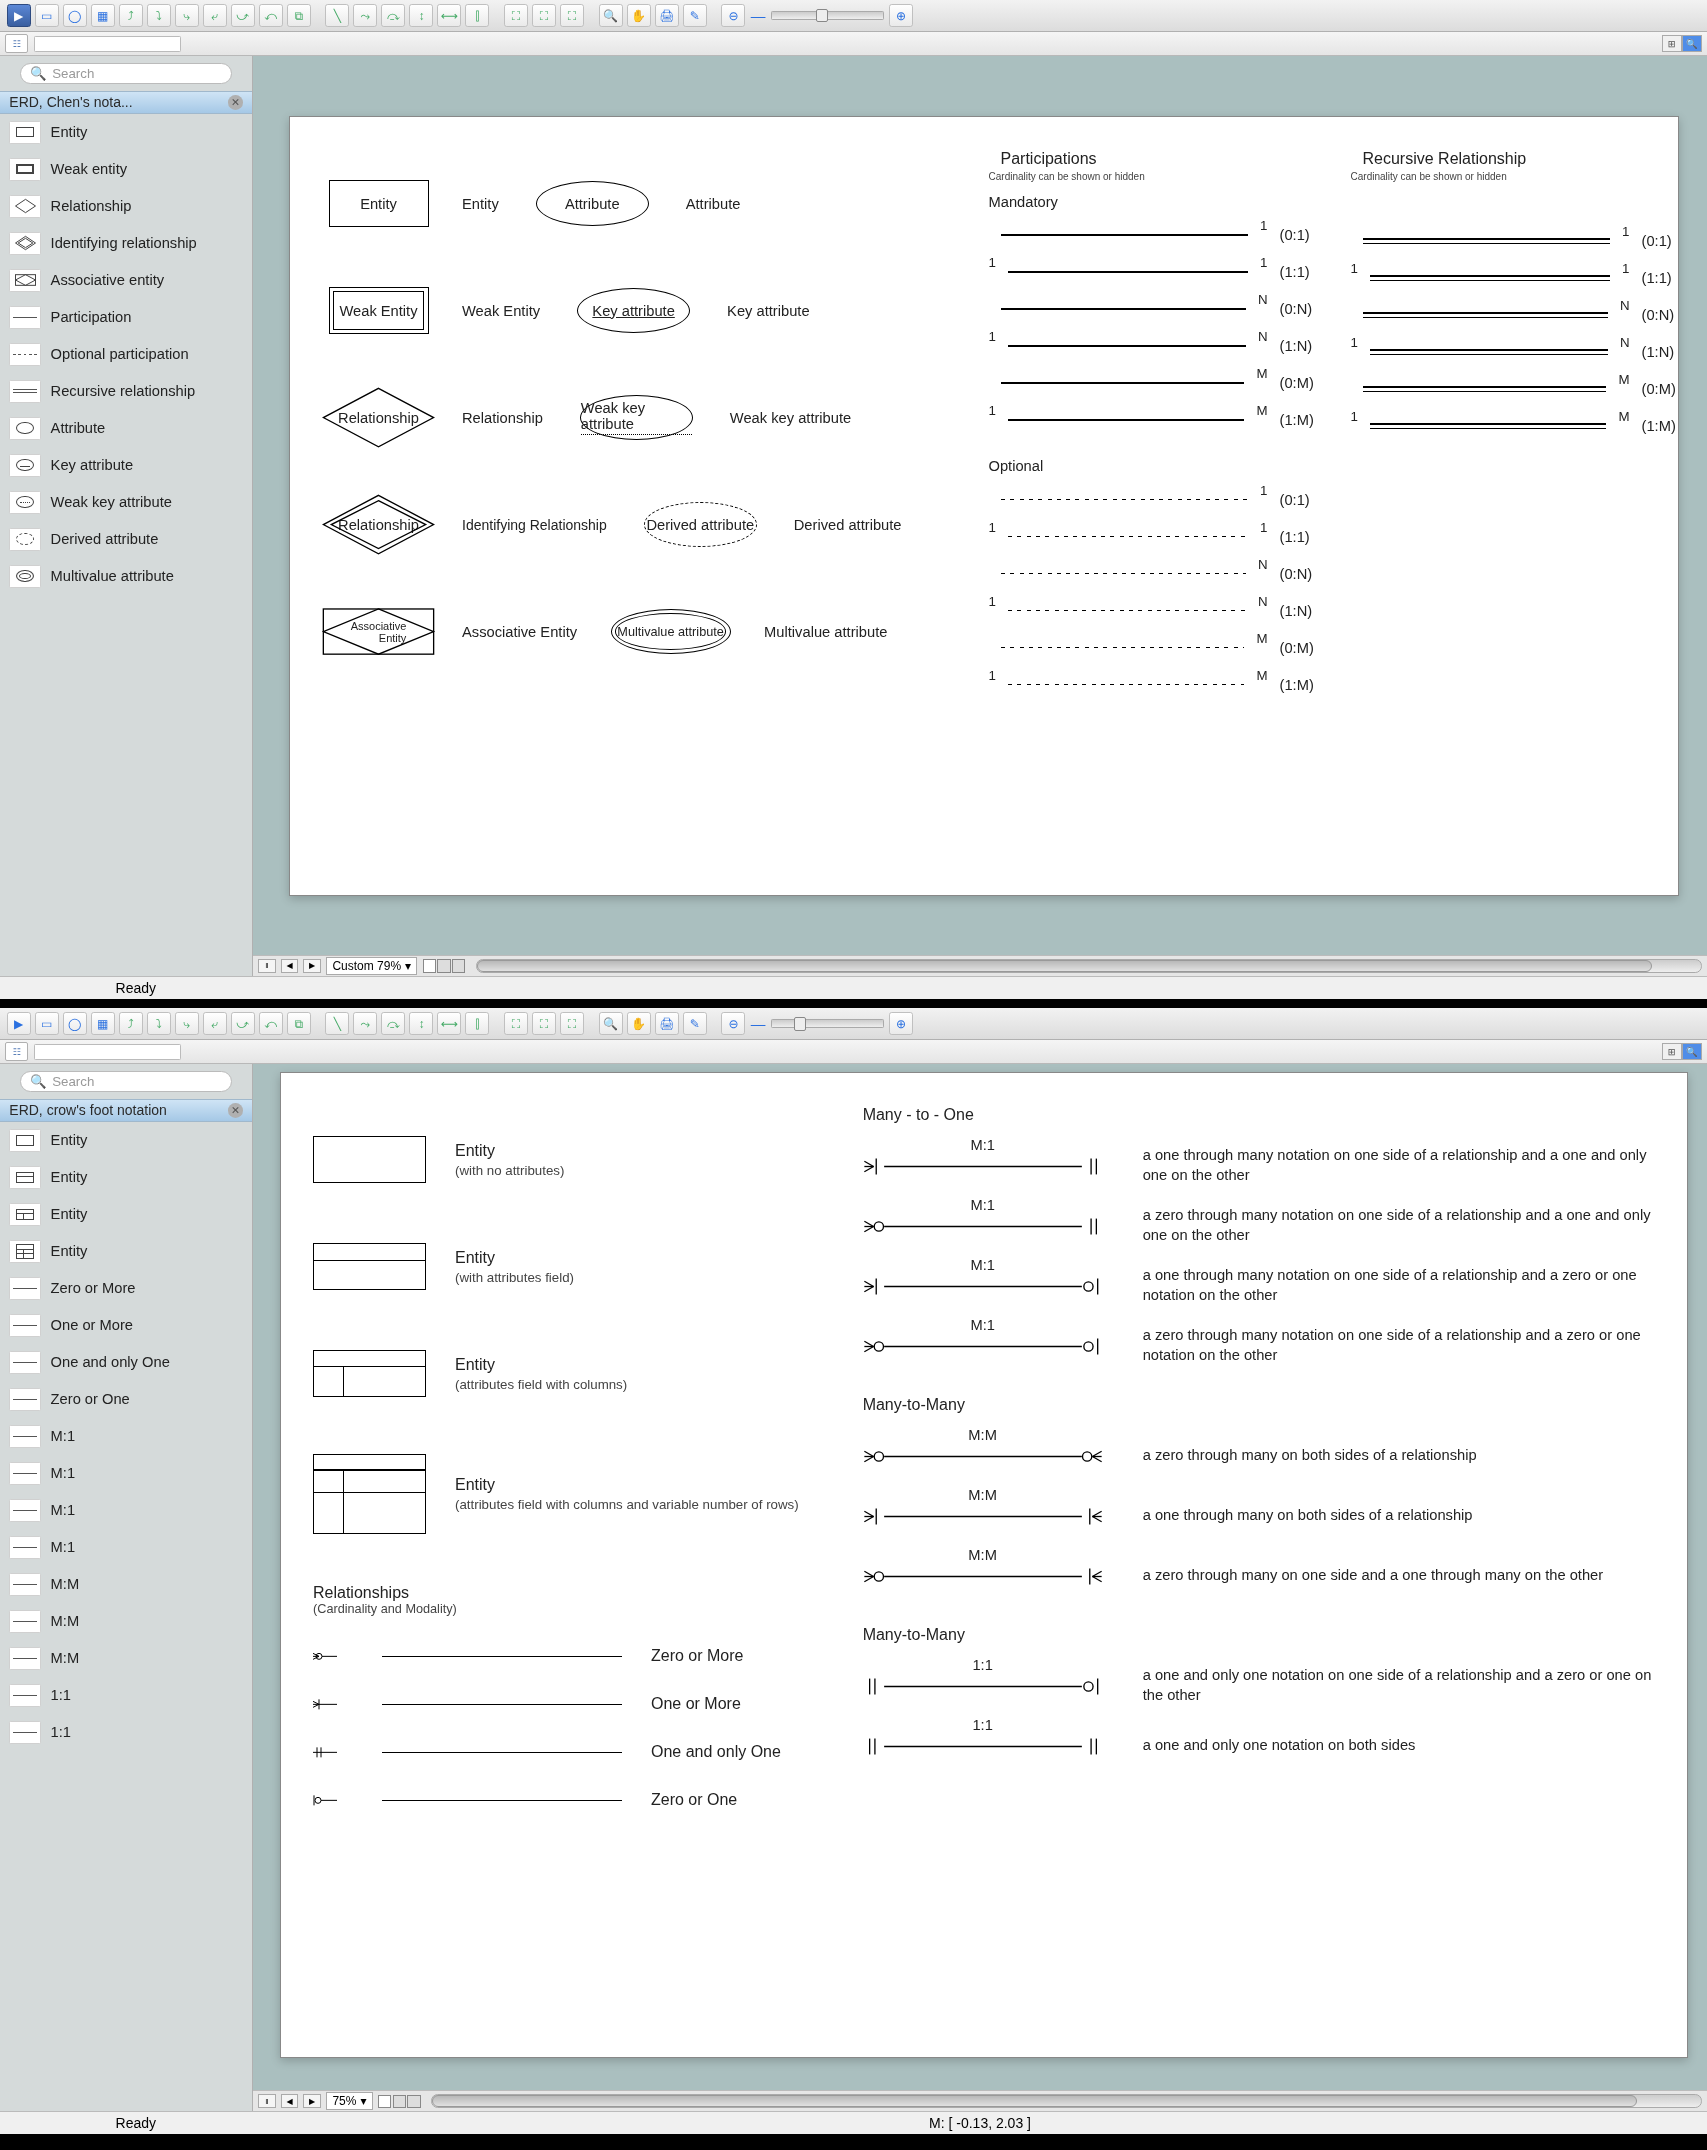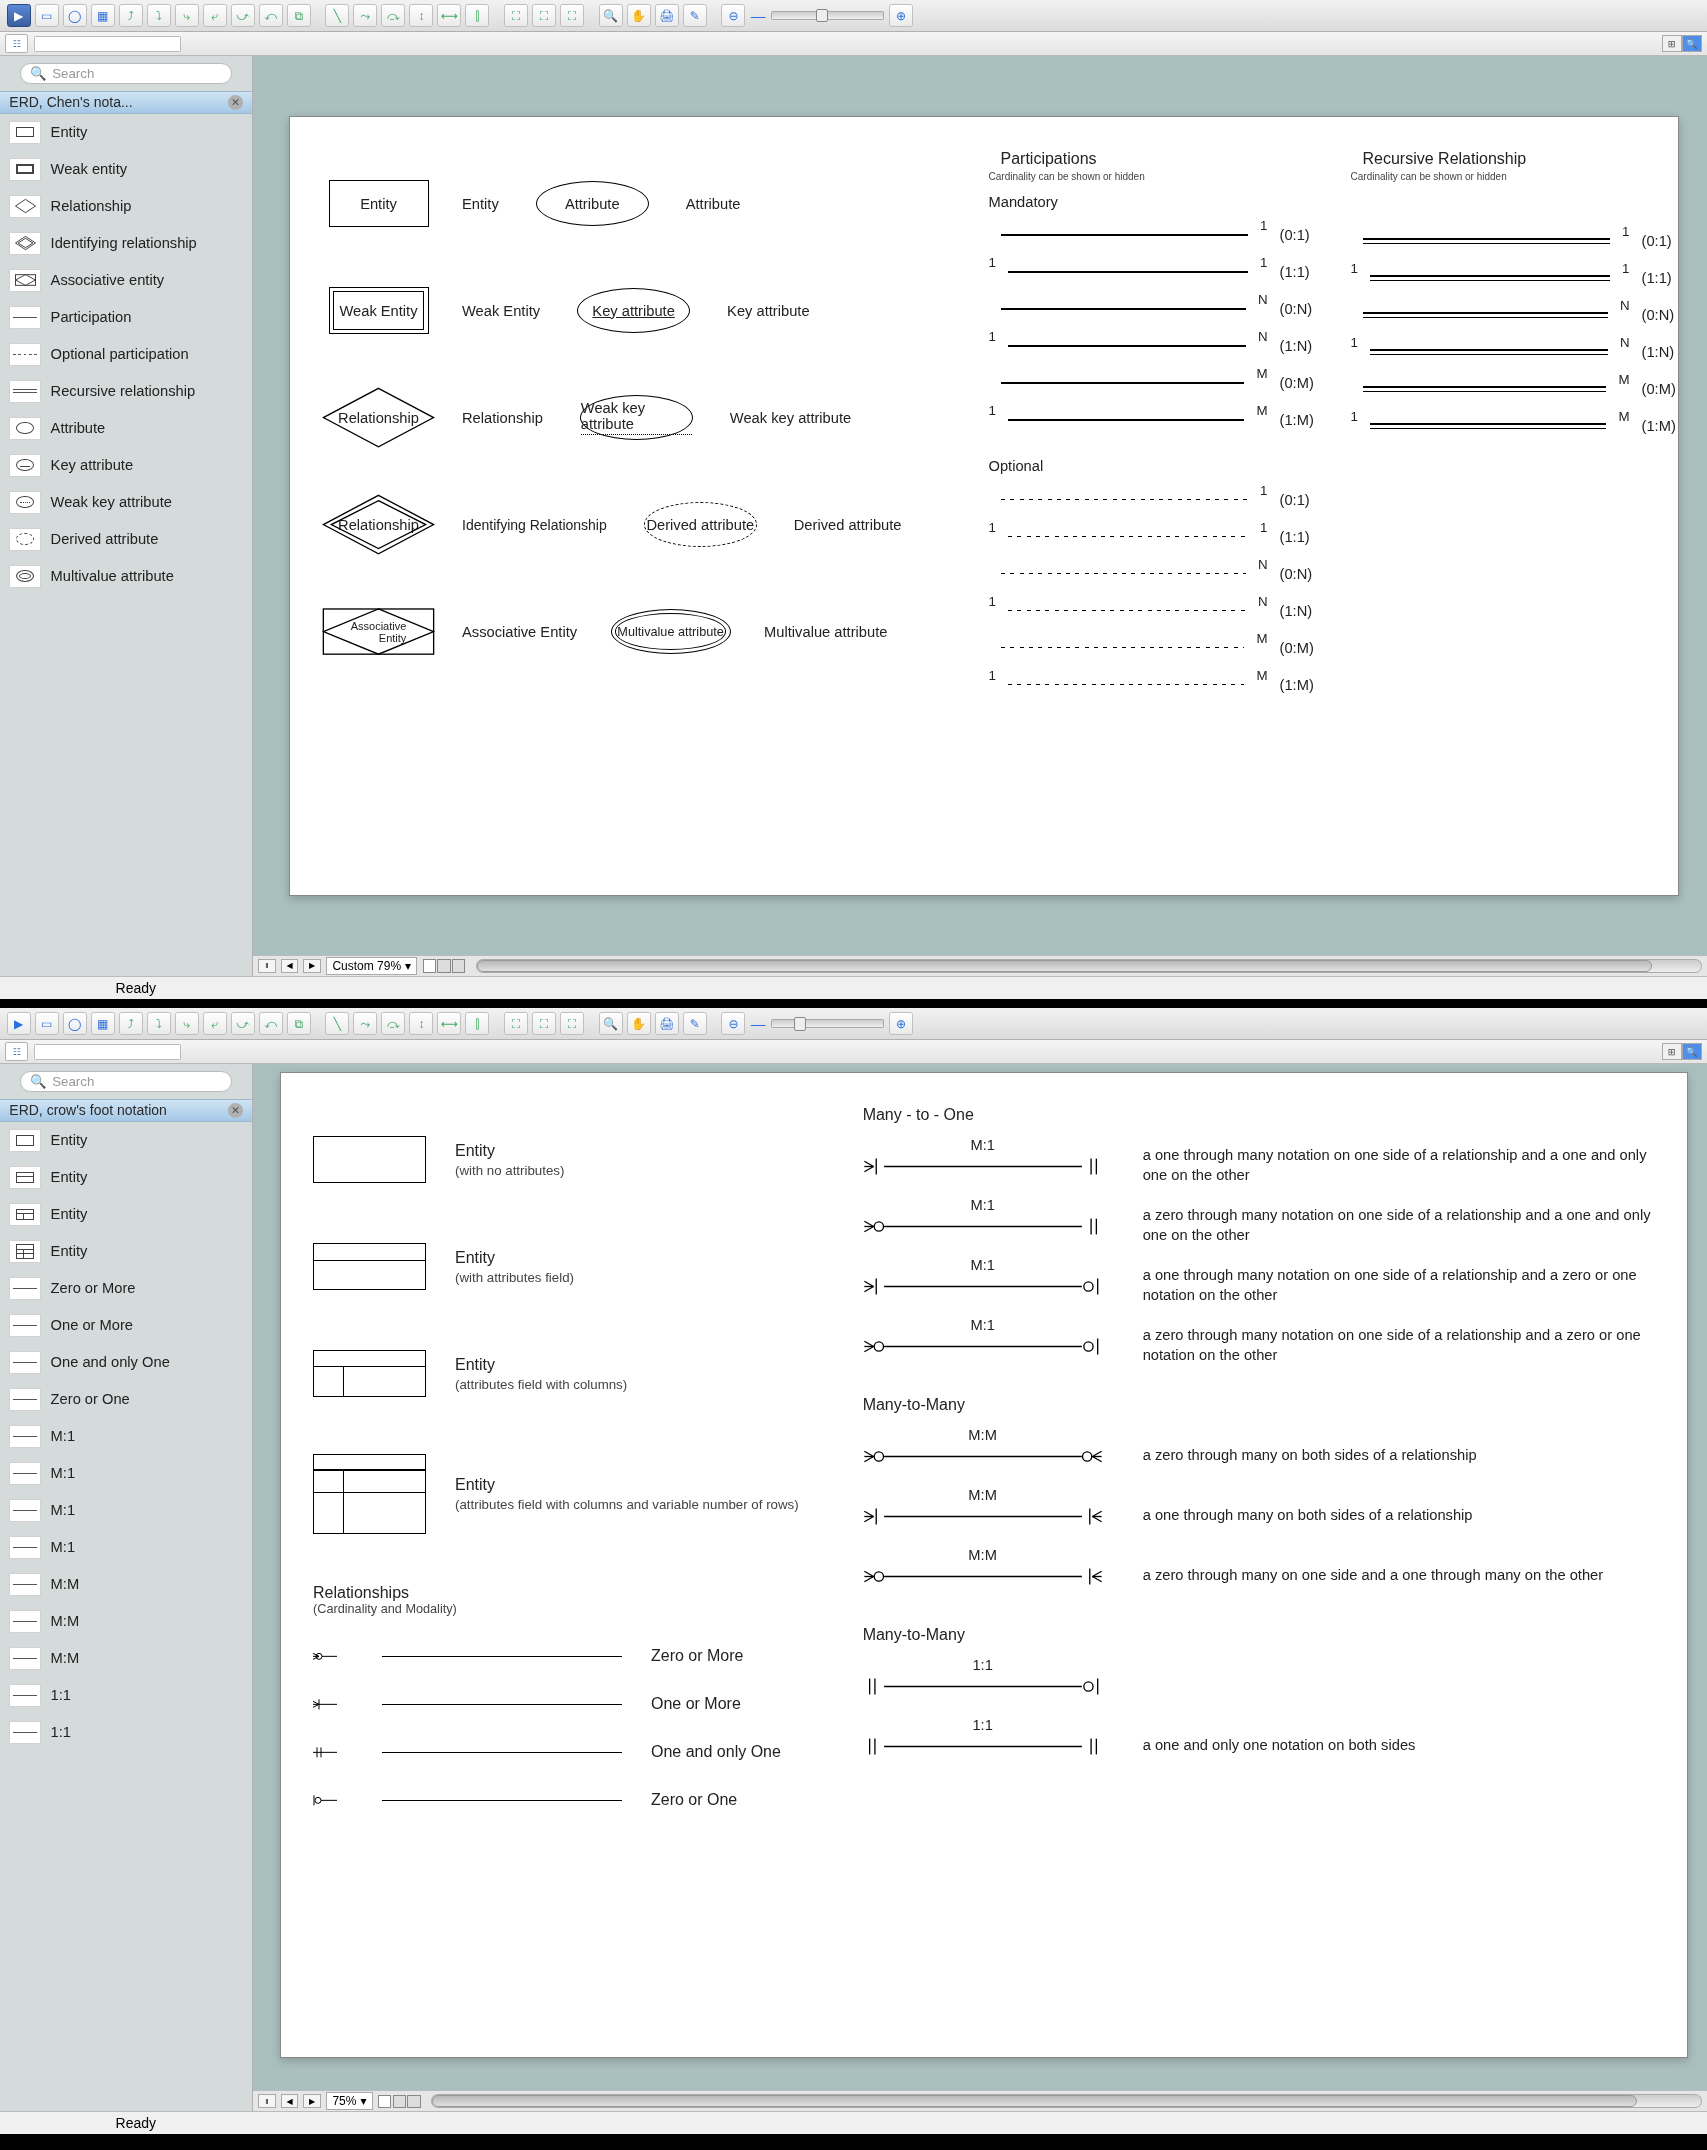--- a/index.html
+++ b/index.html
@@ -965,20 +965,21 @@
                         <line x1="8" y1="10" x2="8" y2="34" stroke="#000" stroke-width="2"></line>
                         <line x1="16" y1="10" x2="16" y2="34" stroke="#000" stroke-width="2"></line>
                       </g>
                       <line x1="30" y1="22" x2="330" y2="22" stroke="#000" stroke-width="2"></line>
                       <g transform="translate(360,0) scale(-1,1)">
                         <line x1="6" y1="10" x2="6" y2="34" stroke="#000" stroke-width="2"></line>
                         <circle cx="20" cy="22" r="7" fill="none" stroke="#000" stroke-width="2"></circle>
                       </g>
                     </svg>
       </div>
+      <div class="crow-rel-desc">a one and only one notation on one side of a relationship and a zero or one on the other</div>
     </div>
                 <div class="crow-rel-row">
       <div class="crow-rel-line">
         <span class="ratio">1:1</span>
         <svg viewBox="0 0 360 44">
                       <g>
                         <line x1="8" y1="10" x2="8" y2="34" stroke="#000" stroke-width="2"></line>
                         <line x1="16" y1="10" x2="16" y2="34" stroke="#000" stroke-width="2"></line>
                       </g>
                       <line x1="30" y1="22" x2="330" y2="22" stroke="#000" stroke-width="2"></line>
@@ -1011,15 +1012,16 @@
           </span>
         <div class="hscroll">
             <div class="hscroll-thumb" style="width:95%;"></div>
           </div>
       </div>
     </div>
   </div>
 
   <div class="statusbar">
     <div class="status-left">Ready</div>
+    <div class="status-center">M: [ -0.13, 2.03 ]</div>
   </div>
 </div>
 
 
 </body></html>

